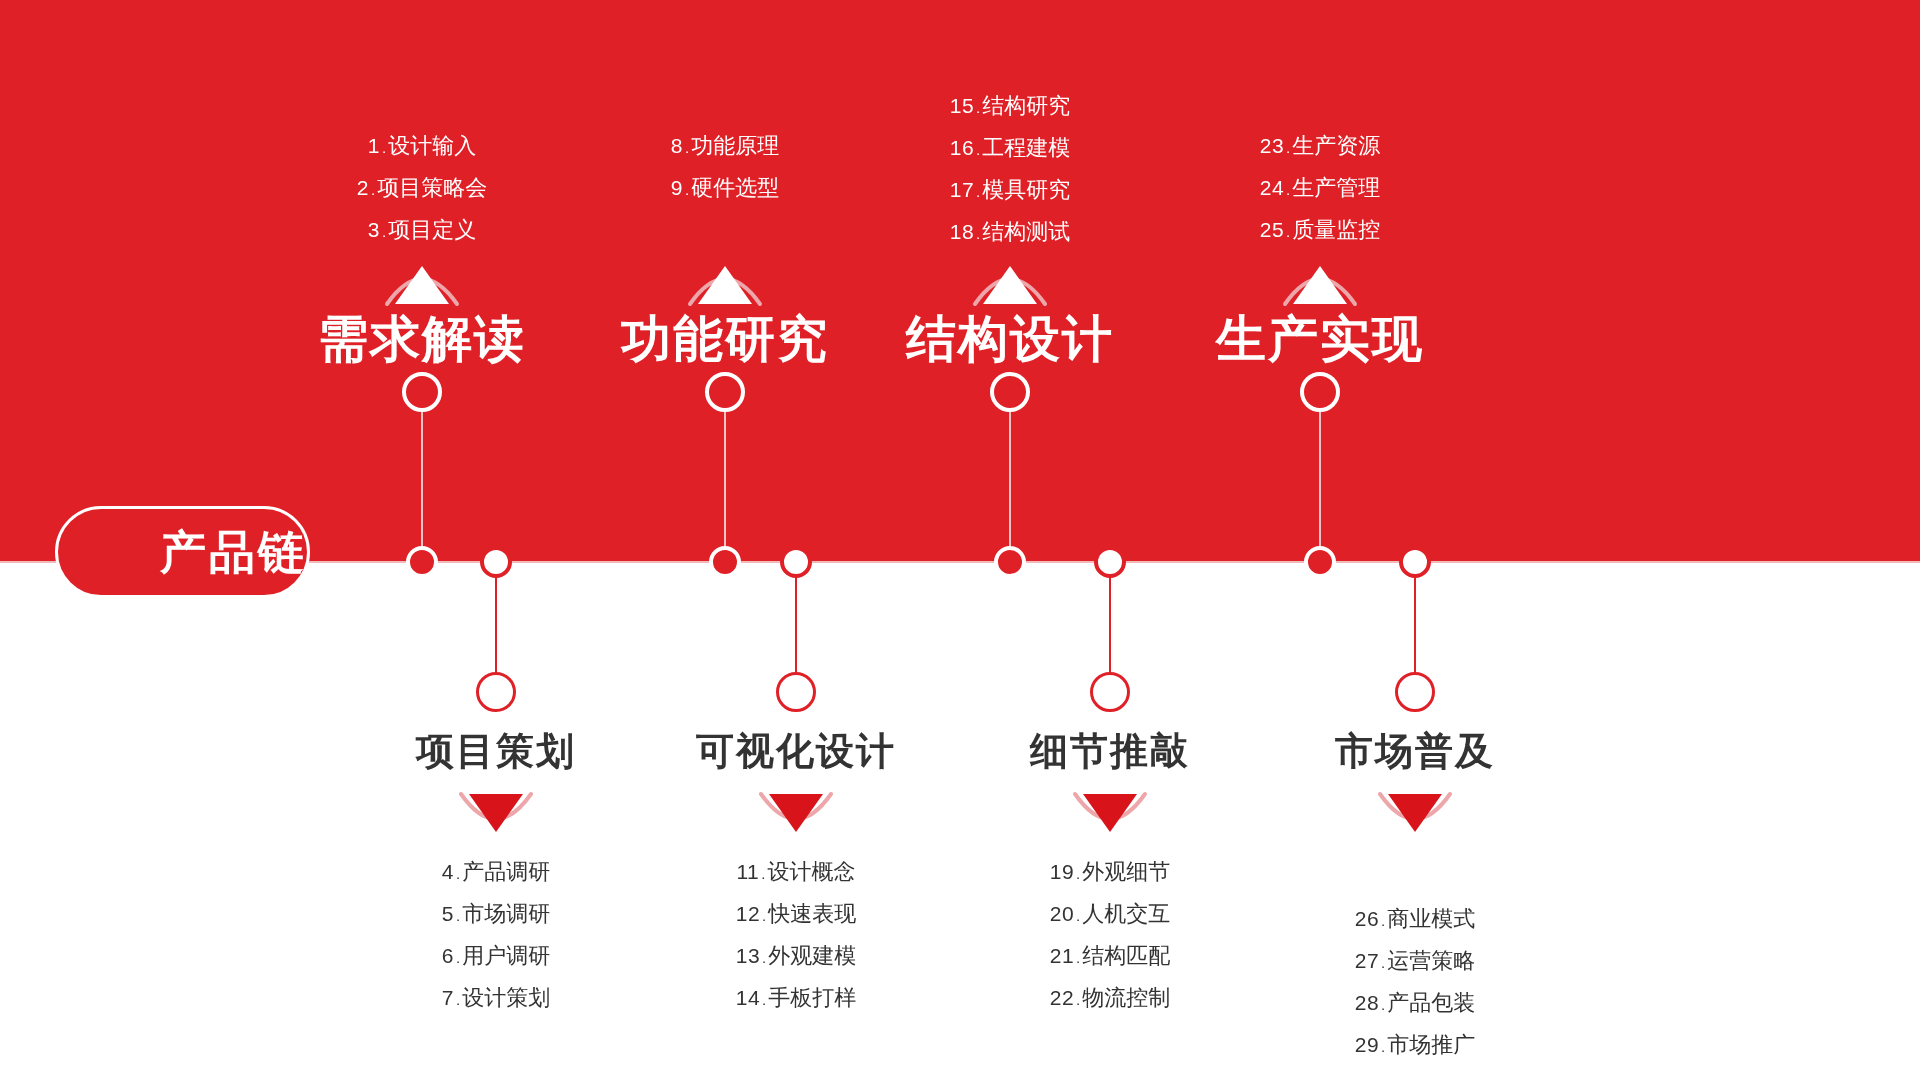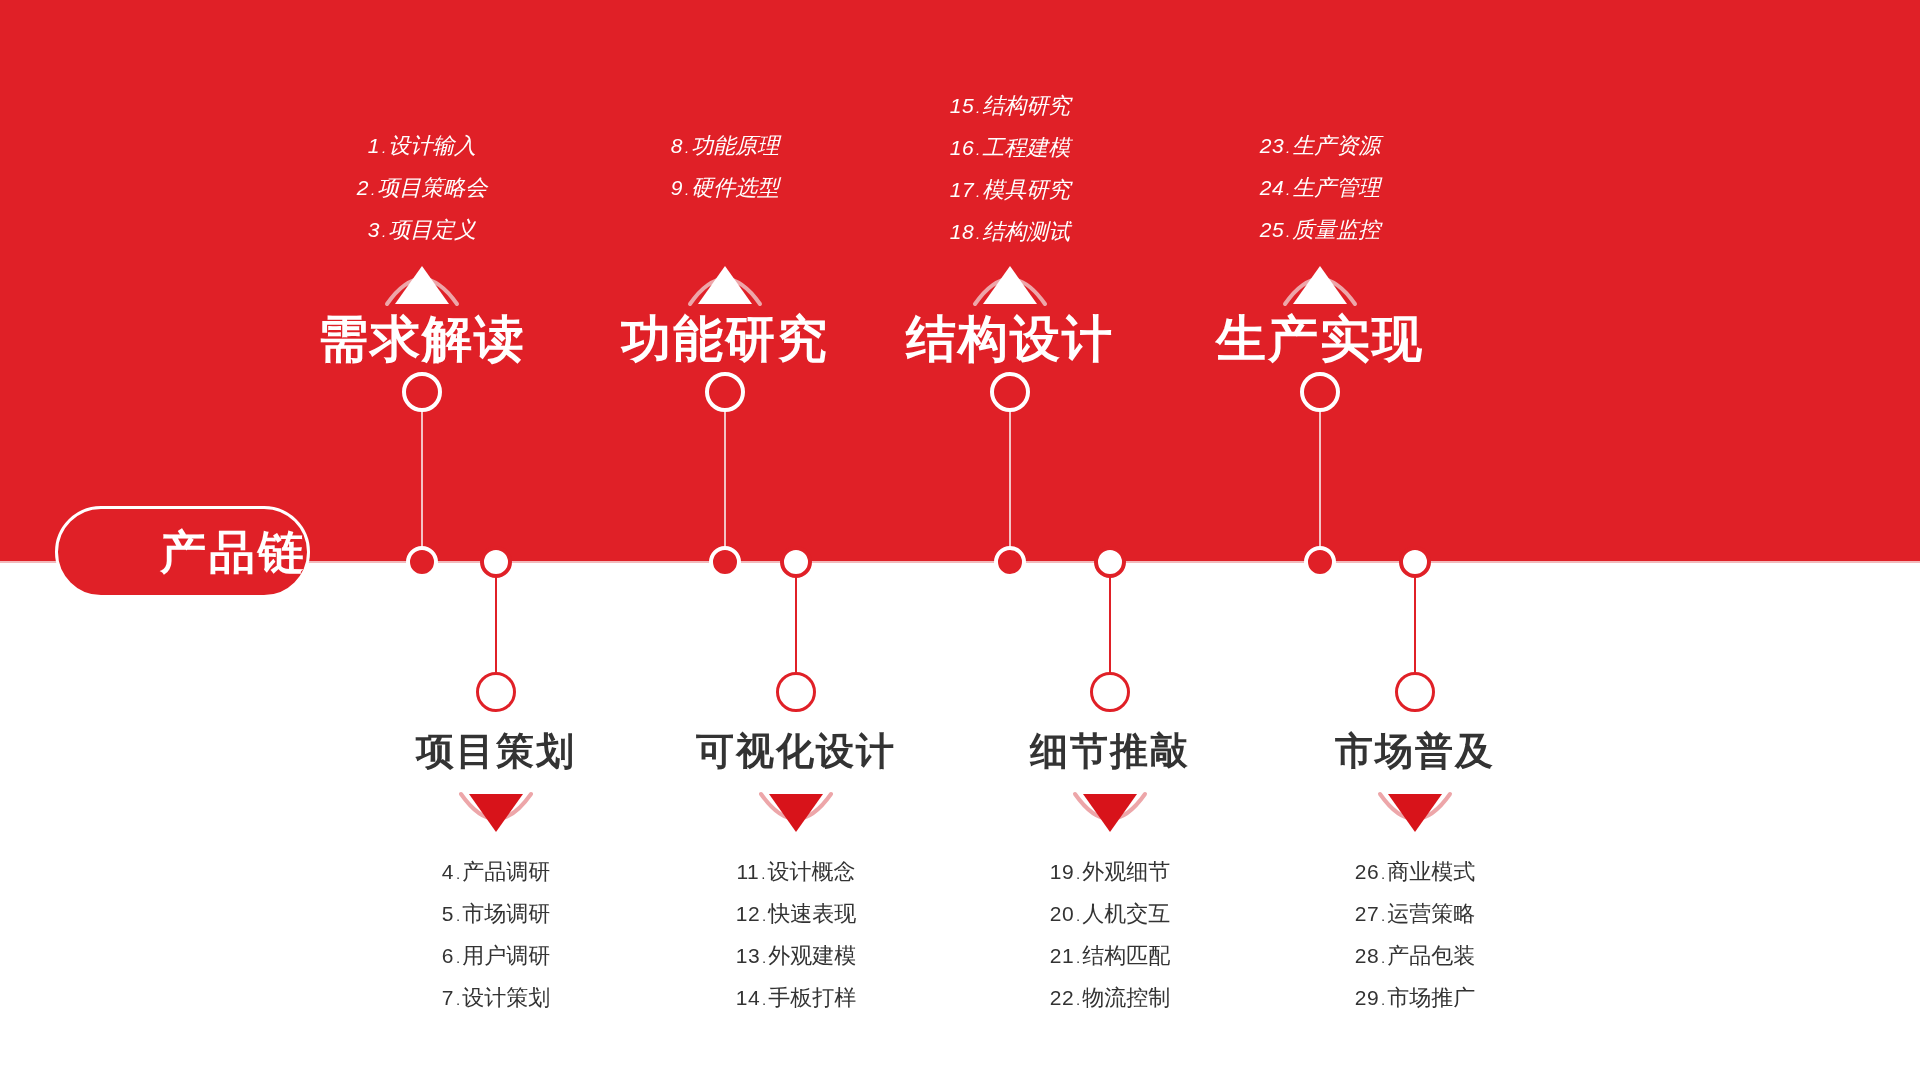--- a/index.html
+++ b/index.html
@@ -72,21 +72,20 @@
   }
 
   
   .top-col { top: 0; }
 
   .top-col .sublist {
     position: absolute;
     left: 0;
     width: 360px;
     text-align: center;
-    font-style: italic;
   }
   .top-col .sub-item {
     color: #ffffff;
     font-size: 22px;
     line-height: 40px;
     white-space: nowrap;
     font-weight: 500;
   }
   .sub-num {
     font-size: 21px;
@@ -337,21 +336,21 @@
       </div>
       <div class="node node-white-on-red" style="left: 1110px; top: 562px;"></div>
       <div class="col bot-col" style="left: 1235px; top: 0px;">
         <div class="stem-red" style="top:562px;height:110px"></div>
         <div class="ring-red" style="top:672px"></div>
         <div class="stage-title-dark" style="top:732px">市场普及</div>
         <div class="tri-dn" style="top:790px"><svg viewBox="0 0 86 56" width="86" height="56">
             <path d="M8 4 Q43 54 78 4" fill="none" stroke="#eda6a9" stroke-width="4" stroke-linecap="round"></path>
             <path d="M16 4 L70 4 L43 42 Z" fill="#d8131a"></path>
           </svg></div>
-        <div class="sublist" style="top:852px">
+        <div class="sublist" style="top:899px">
           <div class="sub-item"><span class="sub-num">26</span><span class="sub-dot">.</span><span>商业模式</span></div>
           <div class="sub-item"><span class="sub-num">27</span><span class="sub-dot">.</span><span>运营策略</span></div>
           <div class="sub-item"><span class="sub-num">28</span><span class="sub-dot">.</span><span>产品包装</span></div>
           <div class="sub-item"><span class="sub-num">29</span><span class="sub-dot">.</span><span>市场推广</span></div>
         </div>
       </div>
       <div class="node node-white-on-red" style="left: 1415px; top: 562px;"></div>
     </div>
 
 </div>

